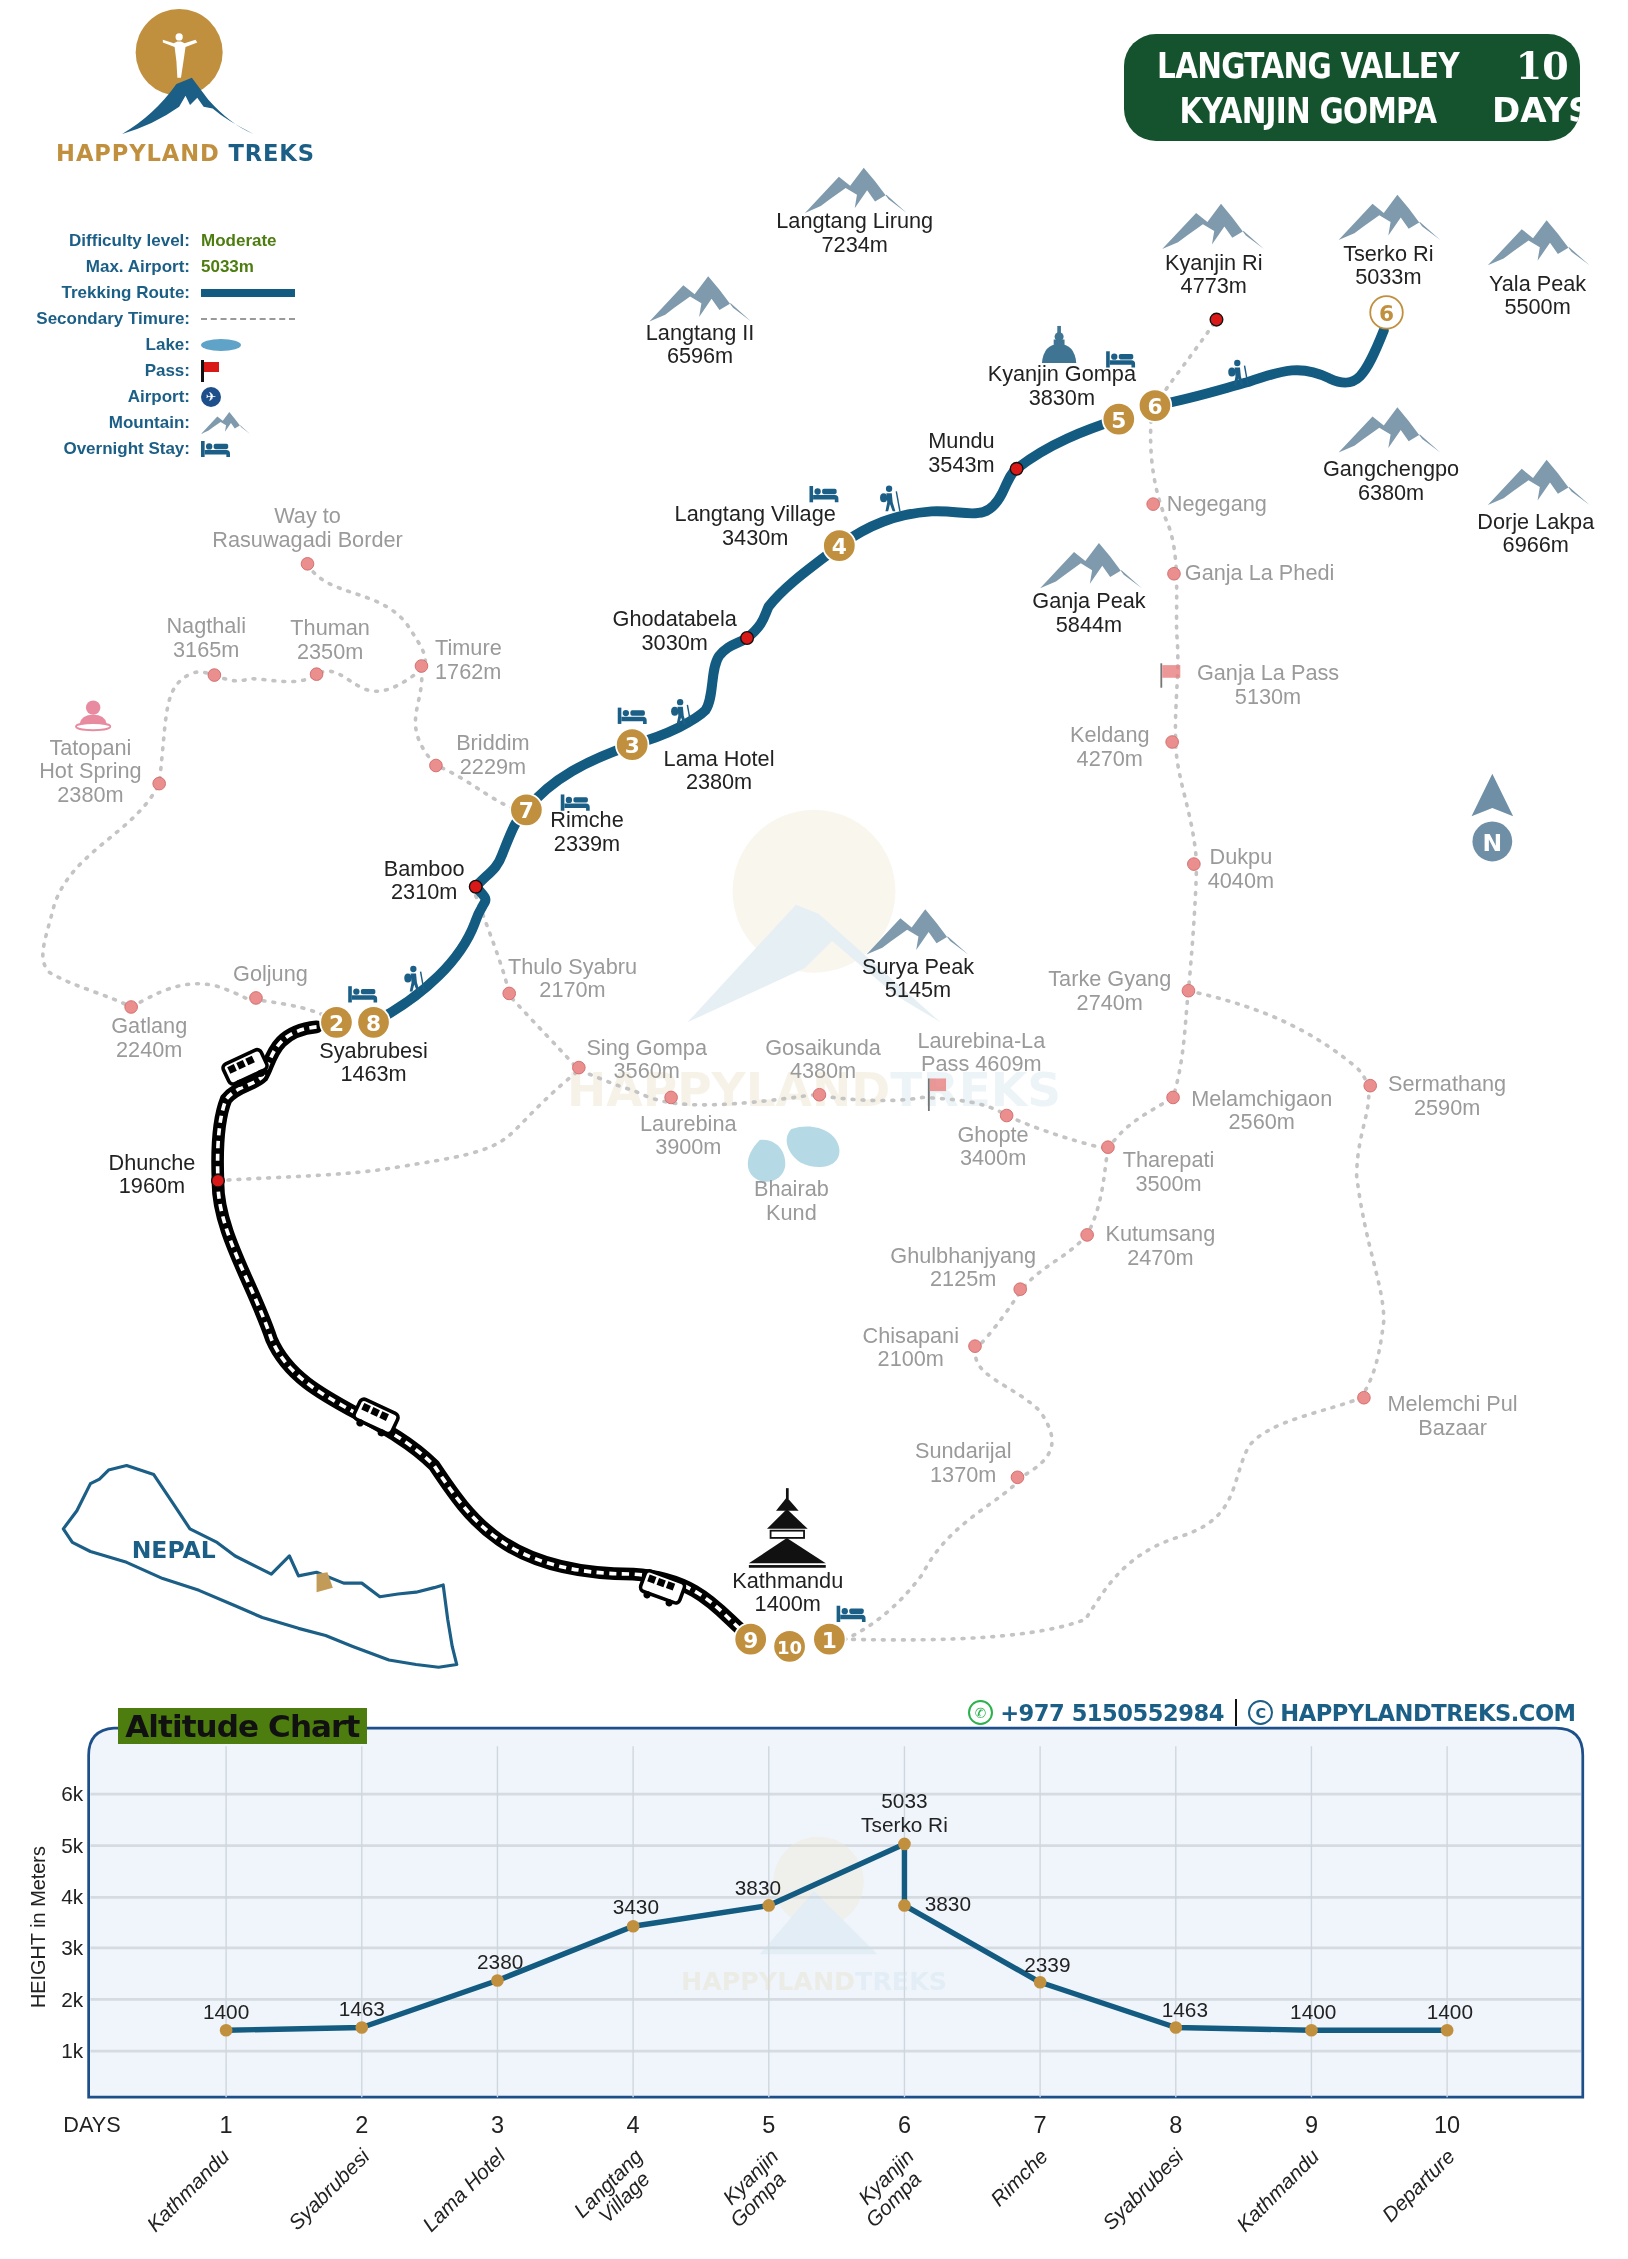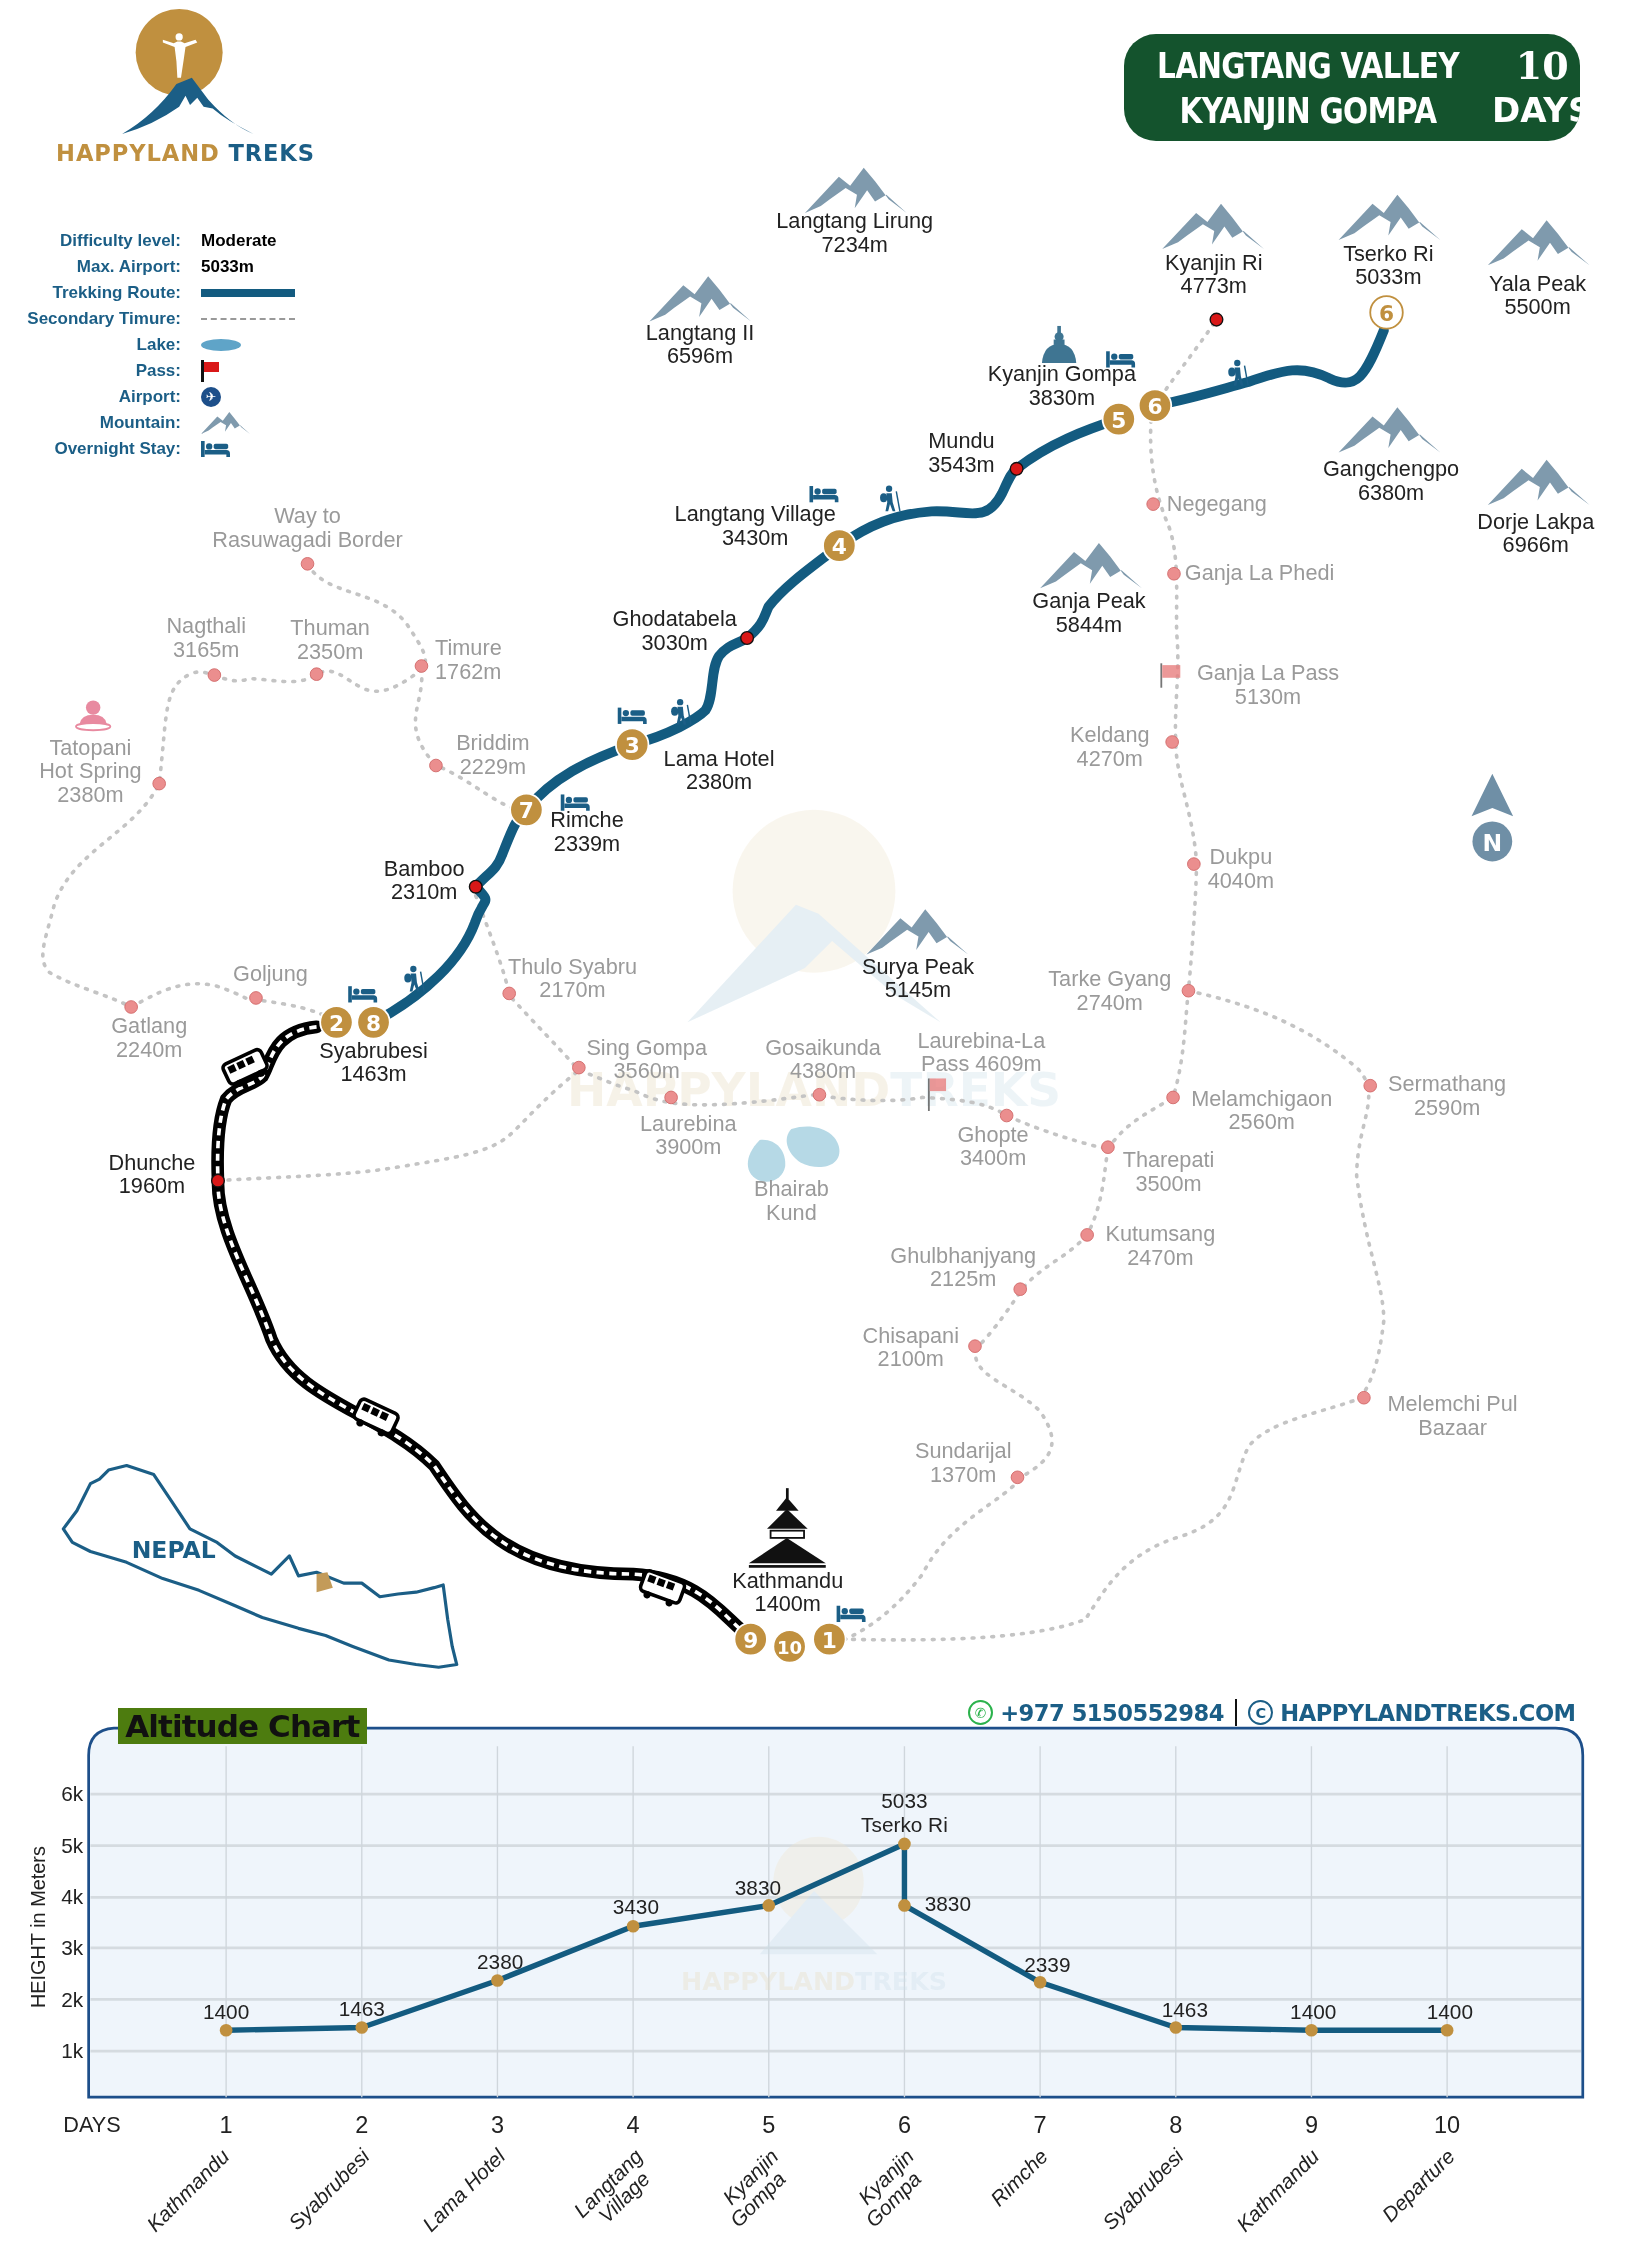--- a/index.html
+++ b/index.html
@@ -16,22 +16,22 @@
   .logo-text .gold{color:#c0903f;}
   .logo-text .blue{color:#1b5e86;}
   
   .title-box{left:1124px;top:34px;width:456px;height:107px;background:#14532d;border-radius:32px;display:flex;overflow:hidden;}
   .title-main{flex:1;display:flex;flex-direction:column;justify-content:center;align-items:center;color:#fff;font-family:"DejaVu Sans",sans-serif;font-weight:bold;font-size:36px;line-height:45px;letter-spacing:-0.9px;transform:scaleX(0.82);white-space:nowrap;}
   .title-sep{width:5.4px;background:#fff;}
   .title-days{width:127px;display:flex;flex-direction:column;justify-content:center;align-items:center;color:#fff;font-family:"DejaVu Serif",serif;font-weight:bold;font-size:38px;line-height:45px;}
   
   .legend{left:27px;top:228px;width:308px;}
   .legend-row{display:flex;height:26px;align-items:center;}
-  .legend-label{width:174px;text-align:right;color:#1b5e86;font-weight:bold;font-size:17px;font-family:"Liberation Sans",sans-serif;padding-right:20px;box-sizing:border-box;}
-  .legend-val{color:#000000;font-weight:bold;font-size:17px;font-family:"Liberation Sans",sans-serif;}
+  .legend-label{width:174px;text-align:right;color:#1b5e86;font-weight:bold;font-size:17px;font-family:"Liberation Sans",sans-serif;padding-right:11px;box-sizing:border-box;}
+  .legend-val{color:#4d7c0f;font-weight:bold;font-size:17px;font-family:"Liberation Sans",sans-serif;}
   
   .chart-title{left:118px;top:1708px;font-family:"DejaVu Sans",sans-serif;font-weight:bold;font-size:31px;color:#111;background:#4d7c0f;padding:0 7.2px;letter-spacing:-0.9px;}
   .contact{left:968px;top:1699px;font-family:"DejaVu Sans",sans-serif;font-weight:bold;font-size:22.6px;color:#1b5e86;display:flex;align-items:center;gap:7.2px;letter-spacing:-0.5px;}
   .contact .sep{width:2.7px;height:27px;background:#111;margin:0 3.6px;}
   .wa{width:25px;height:25px;border:2.7px solid #2bb24c;border-radius:50%;box-sizing:border-box;display:flex;align-items:center;justify-content:center;color:#2bb24c;font-size:13.6px;}
   .copy{width:25px;height:25px;border:2.7px solid #1b5e86;border-radius:50%;box-sizing:border-box;display:flex;align-items:center;justify-content:center;font-size:14.5px;}
 </style>
 </head>
 <body>
 

